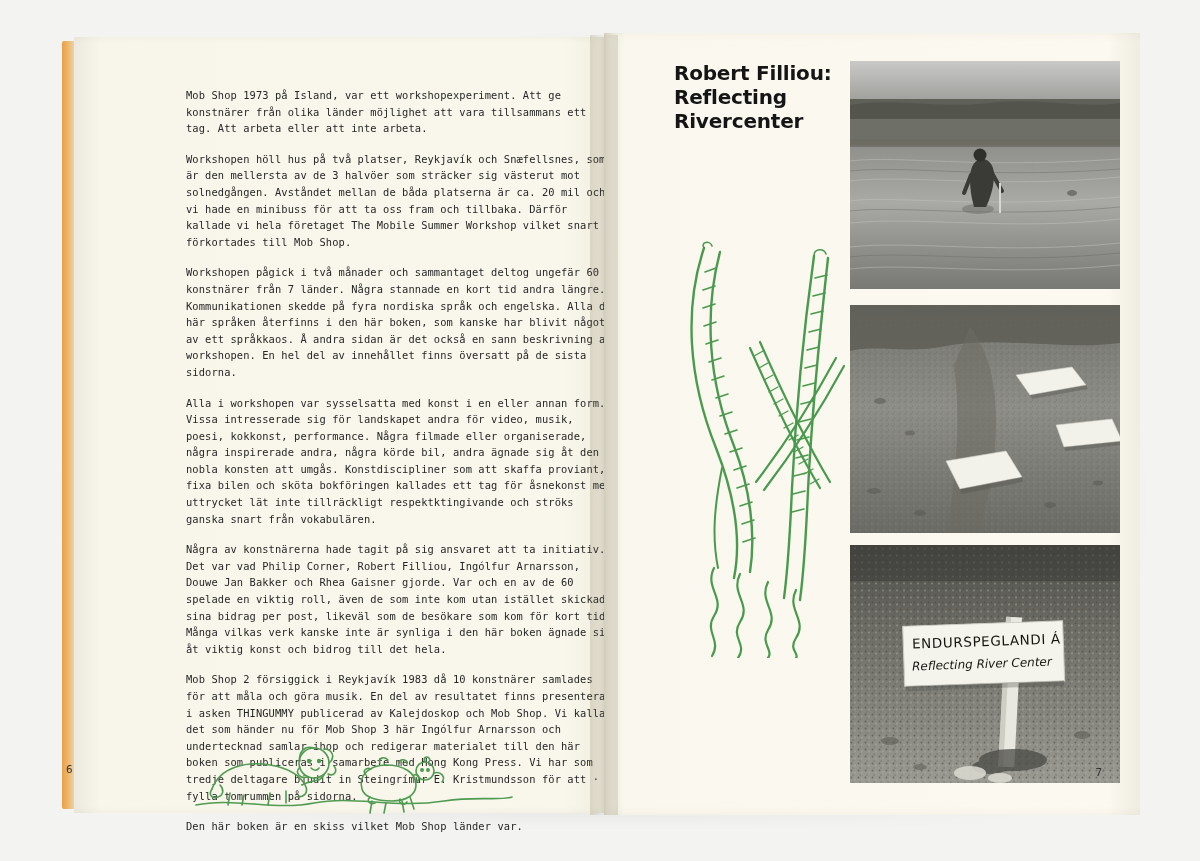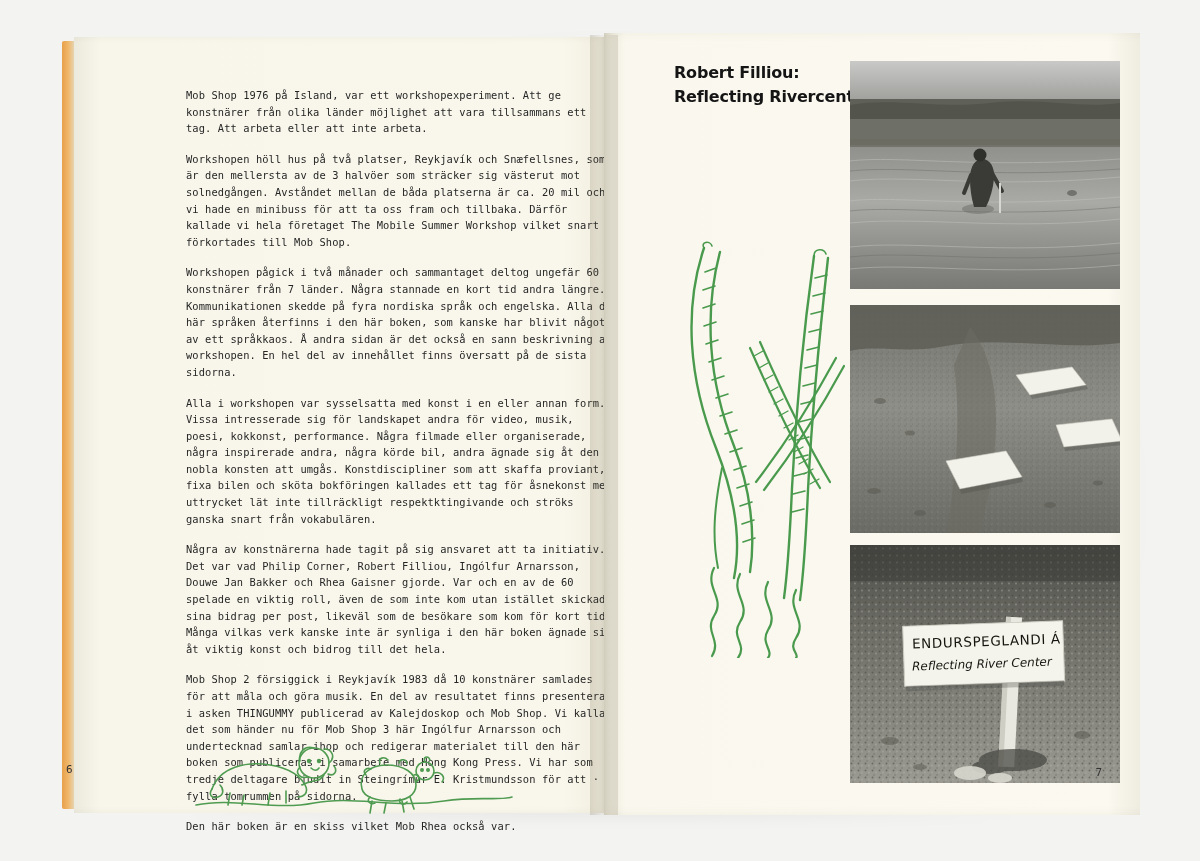--- a/index.html
+++ b/index.html
@@ -120,21 +120,21 @@
   }
 
   
   .r-title {
     position: absolute;
     left: 70px;
     top: 28px;
     width: 220px;
     font-family: "DejaVu Sans", sans-serif;
     font-weight: bold;
-    font-size: 16px;
+    font-size: 20px;
     line-height: 24px;
     color: #151515;
     letter-spacing: -0.2px;
   }
   .plant-art {
     position: absolute;
     left: 60px;
     top: 205px;
     width: 220px;
     height: 420px;
@@ -160,27 +160,27 @@
 <div class="scene">
   <div class="book-shadow"></div>
 
   <div class="book">
 
     <div class="edge-strip"></div>
 
     <div class="page page-left">
 
       <div class="text-col">
-        <p class="para">Mob Shop 1976 på Island, var ett workshopexperiment. Att ge konstnärer från olika länder möjlighet att vara tillsammans ett tag. Att arbeta eller att inte arbeta.</p>
+        <p class="para">Mob Shop 1973 på Island, var ett workshopexperiment. Att ge konstnärer från olika länder möjlighet att vara tillsammans ett tag. Att arbeta eller att inte arbeta.</p>
         <p class="para">Workshopen höll hus på två platser, Reykjavík och Snæfellsnes, som är den mellersta av de 3 halvöer som sträcker sig västerut mot solnedgången. Avståndet mellan de båda platserna är ca. 20 mil och vi hade en minibuss för att ta oss fram och tillbaka. Därför kallade vi hela företaget The Mobile Summer Workshop vilket snart förkortades till Mob Shop.</p>
         <p class="para">Workshopen pågick i två månader och sammantaget deltog ungefär 60 konstnärer från 7 länder. Några stannade en kort tid andra längre. Kommunikationen skedde på fyra nordiska språk och engelska. Alla de här språken återfinns i den här boken, som kanske har blivit något av ett språkkaos. Å andra sidan är det också en sann beskrivning av workshopen. En hel del av innehållet finns översatt på de sista sidorna.</p>
         <p class="para">Alla i workshopen var sysselsatta med konst i en eller annan form. Vissa intresserade sig för landskapet andra för video, musik, poesi, kokkonst, performance. Några filmade eller organiserade, några inspirerade andra, några körde bil, andra ägnade sig åt den nobla konsten att umgås. Konstdiscipliner som att skaffa proviant, fixa bilen och sköta bokföringen kallades ett tag för åsnekonst men uttrycket lät inte tillräckligt respektktingivande och ströks ganska snart från vokabulären.</p>
         <p class="para">Några av konstnärerna hade tagit på sig ansvaret att ta initiativ. Det var vad Philip Corner, Robert Filliou, Ingólfur Arnarsson, Douwe Jan Bakker och Rhea Gaisner gjorde. Var och en av de 60 spelade en viktig roll, även de som inte kom utan istället skickade sina bidrag per post, likeväl som de besökare som kom för kort tid. Många vilkas verk kanske inte är synliga i den här boken ägnade sig åt viktig konst och bidrog till det hela.</p>
         <p class="para">Mob Shop 2 försiggick i Reykjavík 1983 då 10 konstnärer samlades för att måla och göra musik. En del av resultatet finns presenterad i asken THINGUMMY publicerad av Kalejdoskop och Mob Shop. Vi kallar det som händer nu för Mob Shop 3 här Ingólfur Arnarsson och undertecknad samlar ihop och redigerar materialet till den här boken som publiceras i samarbete med Hong Kong Press. Vi har som tredje deltagare bjudit in Steingrímur E. Kristmundsson för att · fylla tomrummen på sidorna.</p>
-        <p class="para">Den här boken är en skiss vilket Mob Rhea också var.</p>
+        <p class="para">Den här boken är en skiss vilket Mob Shop länder var.</p>
 
       </div>
 
       <div class="doodle-animals">
         <svg width="320" height="90" viewBox="0 0 320 90" fill="none" stroke="#4f9b51" stroke-width="1.6" stroke-linecap="round" stroke-linejoin="round">
 
           <path d="M2 78 C 40 70, 80 84, 120 76 C 160 68, 200 82, 250 74 C 285 69, 305 74, 318 70"></path>
 
           <path d="M18 62 C 26 40, 52 34, 76 38 C 96 41, 108 50, 112 60 C 114 66, 110 70, 104 70"></path>
           <path d="M18 62 C 14 68, 18 72, 24 70 C 30 68, 30 62, 26 58"></path>

